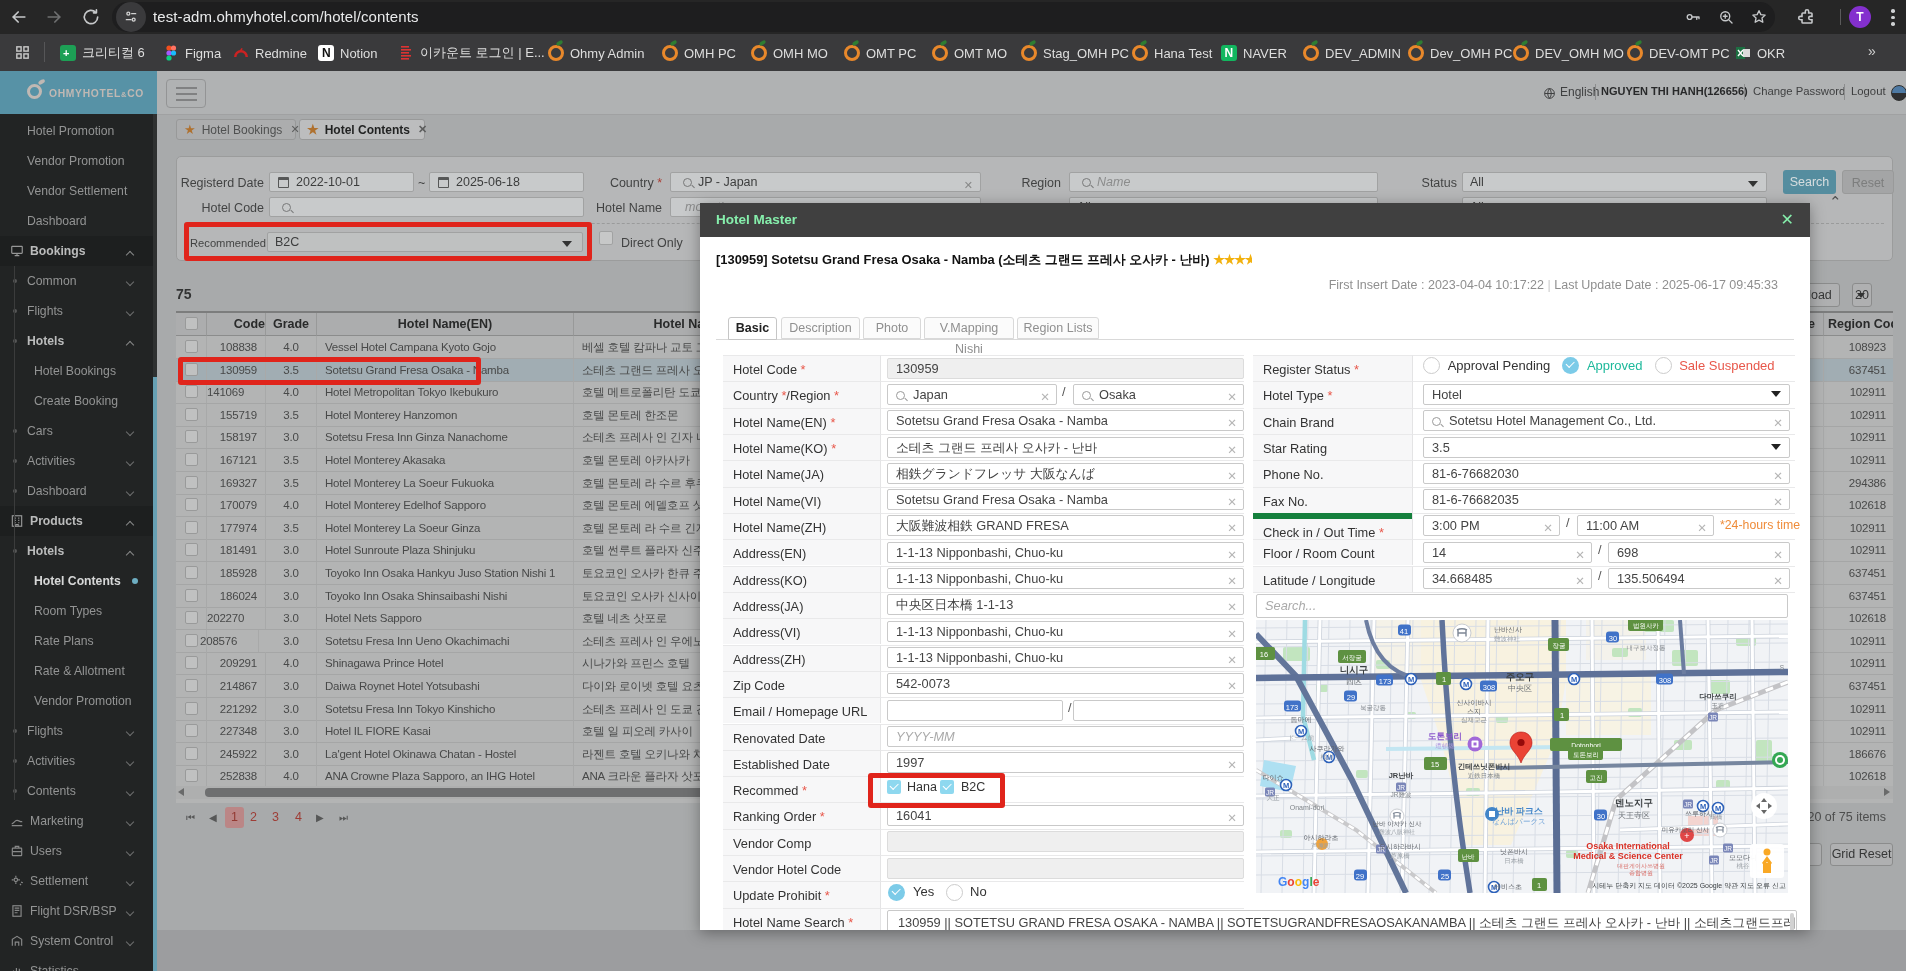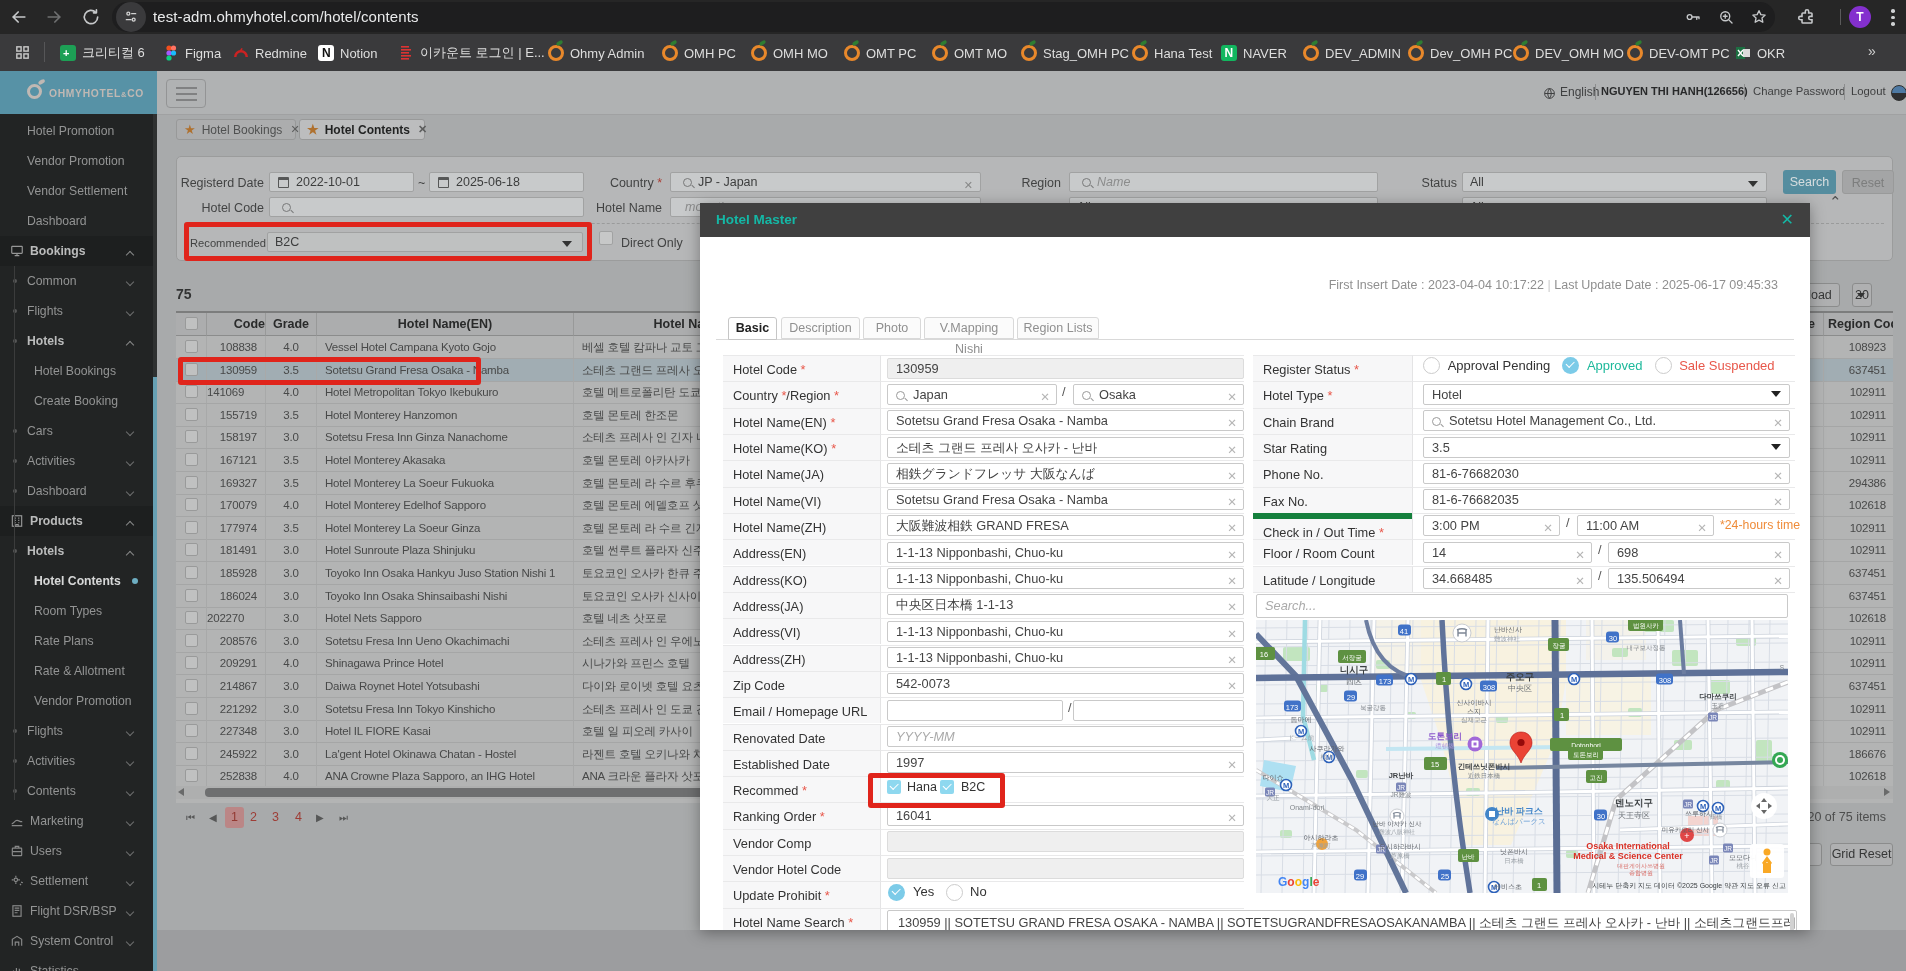--- a/index.html
+++ b/index.html
@@ -52,21 +52,21 @@
   
   #grid { position:absolute; left:176px; top:311px; width:1717px; height:492px; background:#bababa; border-top:2px solid #7e7e7e; }
   .ghead { position:absolute; top:0; height:23px; white-space:nowrap; overflow:hidden; background:#b2b2b3; border-bottom:1px solid #8f8f8f; border-right:1px solid #9d9d9d; font-weight:bold; font-size:12.5px; color:#252525; line-height:23px; }
   .gr { position:absolute; width:1717px; height:23px; border-bottom:1px solid #aaabab; font-size:11.5px; color:#464646; }
   .gc { position:absolute; top:0; height:22px; line-height:22px; border-right:1px solid #aeaeae; white-space:nowrap; overflow:hidden; letter-spacing:-0.2px; }
   .cb { position:absolute; width:13px; height:13px; background:#c8c8c8; border:1px solid #9e9e9e; border-radius:2px; }
   
   .btn { position:absolute; background:#b5b5b6; border:1px solid #8f8f8f; border-radius:3px; font-size:12.5px; color:#333; text-align:center; }
   
   #modal { position:absolute; left:700px; top:203px; width:1110px; height:727px; background:#fff; box-shadow:0 3px 14px rgba(0,0,0,.35); overflow:hidden; z-index:100; }
-  #mhead { position:absolute; left:0; top:0; width:1110px; height:34px; background:#404040; color:#14b8a6; font-size:13.5px; font-weight:bold; line-height:34px; padding-left:16px; }
+  #mhead { position:absolute; left:0; top:0; width:1110px; height:34px; background:#404040; color:#86efac; font-size:13.5px; font-weight:bold; line-height:34px; padding-left:16px; }
   .mtab { position:absolute; top:114px; height:22px; border:1px solid #d9d9d9; border-radius:3px 3px 0 0; font-size:12.5px; color:#8f8f8f; text-align:center; line-height:21px; background:#fbfbfb; }
   .inp { position:absolute; height:21px; border:1px solid #c9c9c9; border-radius:2px; background:#fff; font-size:12.8px; color:#444; line-height:19px; padding-left:8px; white-space:nowrap; overflow:hidden; }
   .inpd { background:#efefef; border-color:#dcdcdc; }
   .ix { position:absolute; right:6px; top:3px; color:#b5b5b5; font-size:11.5px; }
   .mg2 { display:inline-block; width:9px; height:9px; border:1.4px solid #9a9a9a; border-radius:50%; position:relative; margin-right:8px; vertical-align:-1px; }
   .mg2:after { content:""; position:absolute; left:7px; top:7px; width:4px; height:1.4px; background:#9a9a9a; transform:rotate(45deg); }
   .chk { display:inline-block; width:14px; height:14px; border-radius:2px; background:#8ed8ef; position:relative; vertical-align:-3px; }
   .chk:after { content:""; position:absolute; left:2.5px; top:3px; width:7px; height:3.5px; border-left:1.8px solid #fff; border-bottom:1.8px solid #fff; transform:rotate(-45deg); }
   .rad { display:inline-block; width:17px; height:17px; border-radius:50%; background:#7ccbe8; position:relative; vertical-align:-4px; }
   .rad:after { content:""; position:absolute; left:3.5px; top:4px; width:7px; height:3.5px; border-left:1.8px solid #fff; border-bottom:1.8px solid #fff; transform:rotate(-45deg); }
@@ -539,21 +539,21 @@
         <div class="gc" style="left:90px;width:51px;text-align:center">3.0</div>
         <div class="gc" style="left:141px;width:257px;padding-left:8px">Hotel Nets Sapporo</div>
         <div class="gc" style="left:398px;width:256px;padding-left:8px">호텔 네츠 삿포로</div>
         <div class="gc" style="left:654px;width:994px"></div>
         <div class="gc" style="left:1648px;width:69px;text-align:right;padding-right:7px;border-right:none">102618</div>
       </div>
     <div class="gr" style="top:316.8px;">
         <div class="gc" style="left:0;width:31px">
           <span class="cb" style="left:9px;top:4px"></span>
         </div>
-        <div class="gc" style="left:31px;width:59px;text-align:right;padding-right:8px">208576</div>
+        <div class="gc" style="left:24px;width:59px;padding-right:8px">208576</div>
         <div class="gc" style="left:90px;width:51px;text-align:center">3.0</div>
         <div class="gc" style="left:141px;width:257px;padding-left:8px">Sotetsu Fresa Inn Ueno Okachimachi</div>
         <div class="gc" style="left:398px;width:256px;padding-left:8px">소테츠 프레사 인 우에노 오카치마</div>
         <div class="gc" style="left:654px;width:994px"></div>
         <div class="gc" style="left:1648px;width:69px;text-align:right;padding-right:7px;border-right:none">102911</div>
       </div>
     <div class="gr" style="top:339.40000000000003px;">
         <div class="gc" style="left:0;width:31px">
           <span class="cb" style="left:9px;top:4px"></span>
         </div>
@@ -638,20 +638,21 @@
       <span style="position:absolute;right:7px;top:7px">1 - 20 of 75 items</span>
     </div>
     <div class="btn" style="left:1762px;top:843px;width:60px;height:23px;line-height:21px;white-space:nowrap">Visible</div>
     <div class="btn" style="left:1830px;top:843px;width:63px;height:23px;line-height:21px">Grid Reset</div>
   </div>
   <div id="overlay"></div>
   <div style="position:absolute;left:157px;top:930px;width:1749px;height:41px;background:#9c9d9f;z-index:45"></div>
 
   <div id="modal">
     <div id="mhead">Hotel Master<span style="position:absolute;right:16px;top:0;font-weight:normal;font-size:16px">✕</span></div>
+    <div style="position:absolute;left:16px;top:49px;font-size:12.9px;font-weight:bold;color:#111">[130959] Sotetsu Grand Fresa Osaka - Namba (소테츠 그랜드 프레사 오사카 - 난바) <span style="color:#f2b10e;letter-spacing:-1px">★★★</span><span style="color:#f2b10e;display:inline-block;width:7px;overflow:hidden;vertical-align:top;letter-spacing:-1px">★</span></div>
     <div style="position:absolute;right:32px;top:75px;font-size:12.5px;color:#8f8f8f">First Insert Date : 2023-04-04 10:17:22 <span style="color:#ccc">|</span> Last Update Date : 2025-06-17 09:45:33</div>
     <div class="mtab" style="left:28px;width:49px;height:23px;background:#fff;color:#222;font-weight:bold;border-color:#c6c6c6;z-index:2">Basic</div>
     <div class="mtab" style="left:81px;width:79px">Description</div>
     <div class="mtab" style="left:163px;width:58px">Photo</div>
     <div class="mtab" style="left:224px;width:90px">V.Mapping Nishi</div>
     <div class="mtab" style="left:317px;width:82px">Region Lists</div>
     <div style="position:absolute;left:16px;top:136px;width:1078px;border-top:1px solid #d9d9d9"></div>
     <div style="position:absolute;left:23px;top:152.0px;width:157px;height:26.3px;background:#f7f7f8;border-top:1px solid #e9e9ea;font-size:12.8px;color:#333">
         <span style="position:absolute;left:10px;top:6px;white-space:nowrap">Hotel Code <span style="color:#e8574a">*</span></span>
       </div>

